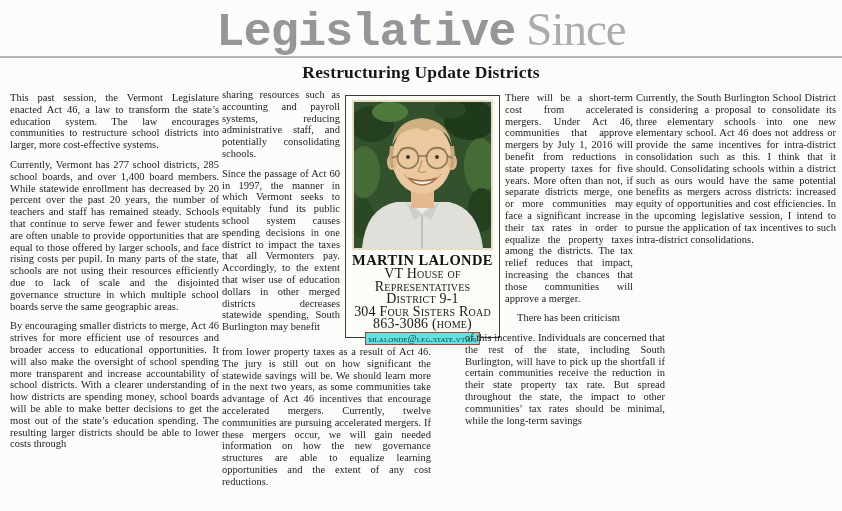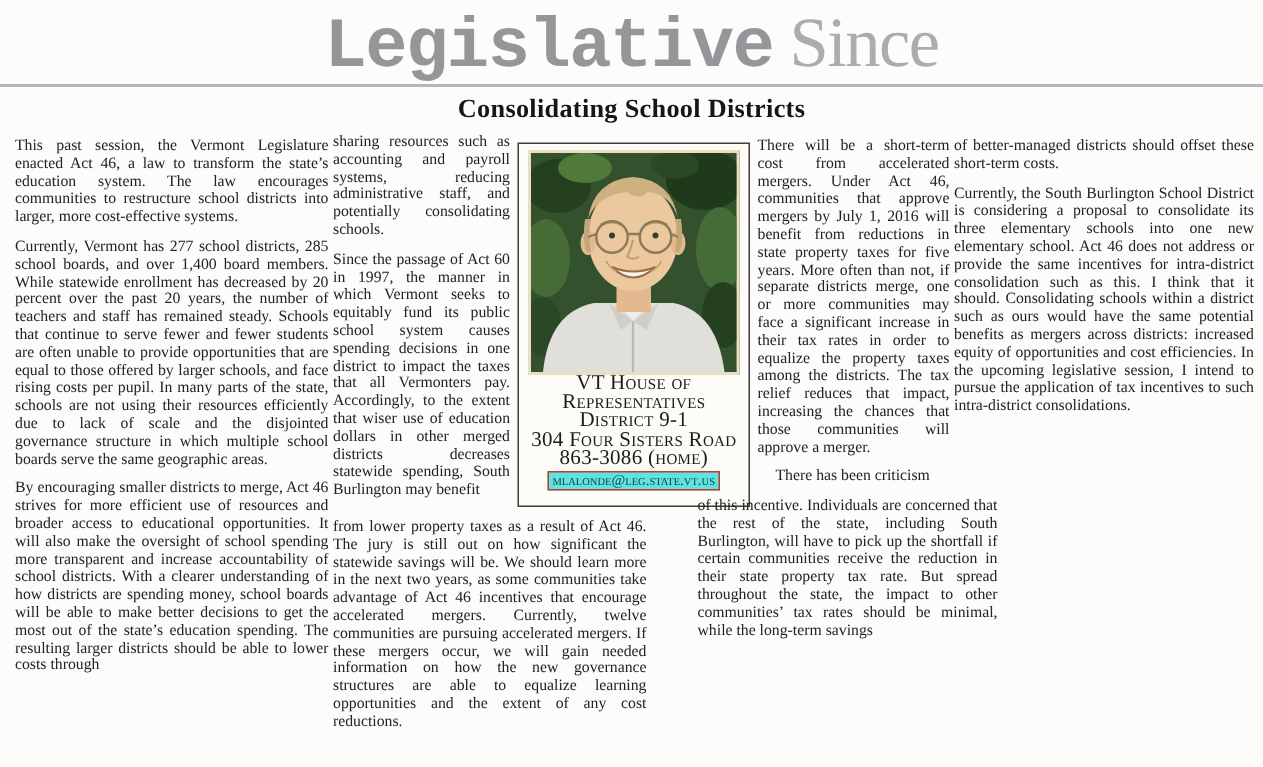--- a/index.html
+++ b/index.html
@@ -44,21 +44,21 @@
 </style>
 </head>
 <body>
 
 <div class="page">
 
   <div class="masthead">
     <span class="t-bold">Legislative</span><span class="t-light"> Since</span>
   </div>
   <div class="mast-rule"></div>
-  <div class="subtitle">Consolidating School Districts</div>
+  <div class="subtitle">Restructuring Update Districts</div>
 
   <div class="col col1">
     <p>This past session, the Vermont Legislature enacted Act 46, a law to transform the state’s education system. The law encourages communities to restructure school districts into larger, more cost-effective systems.</p>
     <p>Currently, Vermont has 277 school districts, 285 school boards, and over 1,400 board members. While statewide enrollment has decreased by 20 percent over the past 20 years, the number of teachers and staff has remained steady. Schools that continue to serve fewer and fewer students are often unable to provide opportunities that are equal to those offered by larger schools, and face rising costs per pupil. In many parts of the state, schools are not using their resources efficiently due to lack of scale and the disjointed governance structure in which multiple school boards serve the same geographic areas.</p>
     <p>By encouraging smaller districts to merge, Act 46 strives for more efficient use of resources and broader access to educational opportunities. It will also make the oversight of school spending more transparent and increase accountability of school districts. With a clearer understanding of how districts are spending money, school boards will be able to make better decisions to get the most out of the state’s education spending. The resulting larger districts should be able to lower costs through</p>
   </div>
 
   <div class="col col2a">
     <p>sharing resources such as accounting and payroll systems, reducing administrative staff, and potentially consolidating schools.</p>
     <p>Since the passage of Act 60 in 1997, the manner in which Vermont seeks to equitably fund its public school system causes spending decisions in one district to impact the taxes that all Vermonters pay. Accordingly, to the extent that wiser use of education dollars in other merged districts decreases statewide spending, South Burlington may benefit</p>
@@ -111,36 +111,36 @@
         <circle cx="54" cy="55" r="2" fill="#3b3b34"></circle>
         <circle cx="83" cy="55" r="2" fill="#3b3b34"></circle>
 
         <path d="M68,58 Q66,66 64,69 Q68,72 72,69" stroke="#c89b6d" stroke-width="1.4" fill="none"></path>
 
         <path d="M54,76 Q68,90 83,76 Q68,82 54,76 Z" fill="#f6f3ec" stroke="#9c6b4a" stroke-width="1.4"></path>
         <path d="M50,72 Q53,77 57,79" stroke="#c89b6d" stroke-width="1" fill="none"></path>
         <path d="M87,72 Q84,77 80,79" stroke="#c89b6d" stroke-width="1" fill="none"></path>
       </svg>
     </div>
+    <div class="p-name">MARTIN LALONDE</div>
     <div class="p-line">VT House of Representatives</div>
     <div class="p-line">District 9-1</div>
     <div class="p-line">304 Four Sisters Road</div>
     <div class="p-line">863-3086 (home)</div>
     <div class="p-email">
       <span class="email-chip">mlalonde@leg.state.vt.us</span>
     </div>
   </div>
 
   <div class="col col3a">
     <p>There will be a short-term cost from accelerated mergers. Under Act 46, communities that approve mergers by July 1, 2016 will benefit from reductions in state property taxes for five years. More often than not, if separate districts merge, one or more communities may face a significant increase in their tax rates in order to equalize the property taxes among the districts. The tax relief reduces that impact, increasing the chances that those communities will approve a merger.</p>
     <p class="indent-frag">There has been criticism</p>
   </div>
 
   <div class="col col3b">
     <p>of this incentive. Individuals are concerned that the rest of the state, including South Burlington, will have to pick up the shortfall if certain communities receive the reduction in their state property tax rate. But spread throughout the state, the impact to other communities’ tax rates should be minimal, while the long-term savings</p>
   </div>
 
   <div class="col col4">
-    <p>of better-managed districts should offset these short-term costs.</p>
     <p>Currently, the South Burlington School District is considering a proposal to consolidate its three elementary schools into one new elementary school. Act 46 does not address or provide the same incentives for intra-district consolidation such as this. I think that it should. Consolidating schools within a district such as ours would have the same potential benefits as mergers across districts:  increased equity of opportunities and cost efficiencies. In the upcoming legislative session, I intend to pursue the application of tax incentives to such intra-district consolidations.</p>
   </div>
 
 </div>
 
 </body></html>

